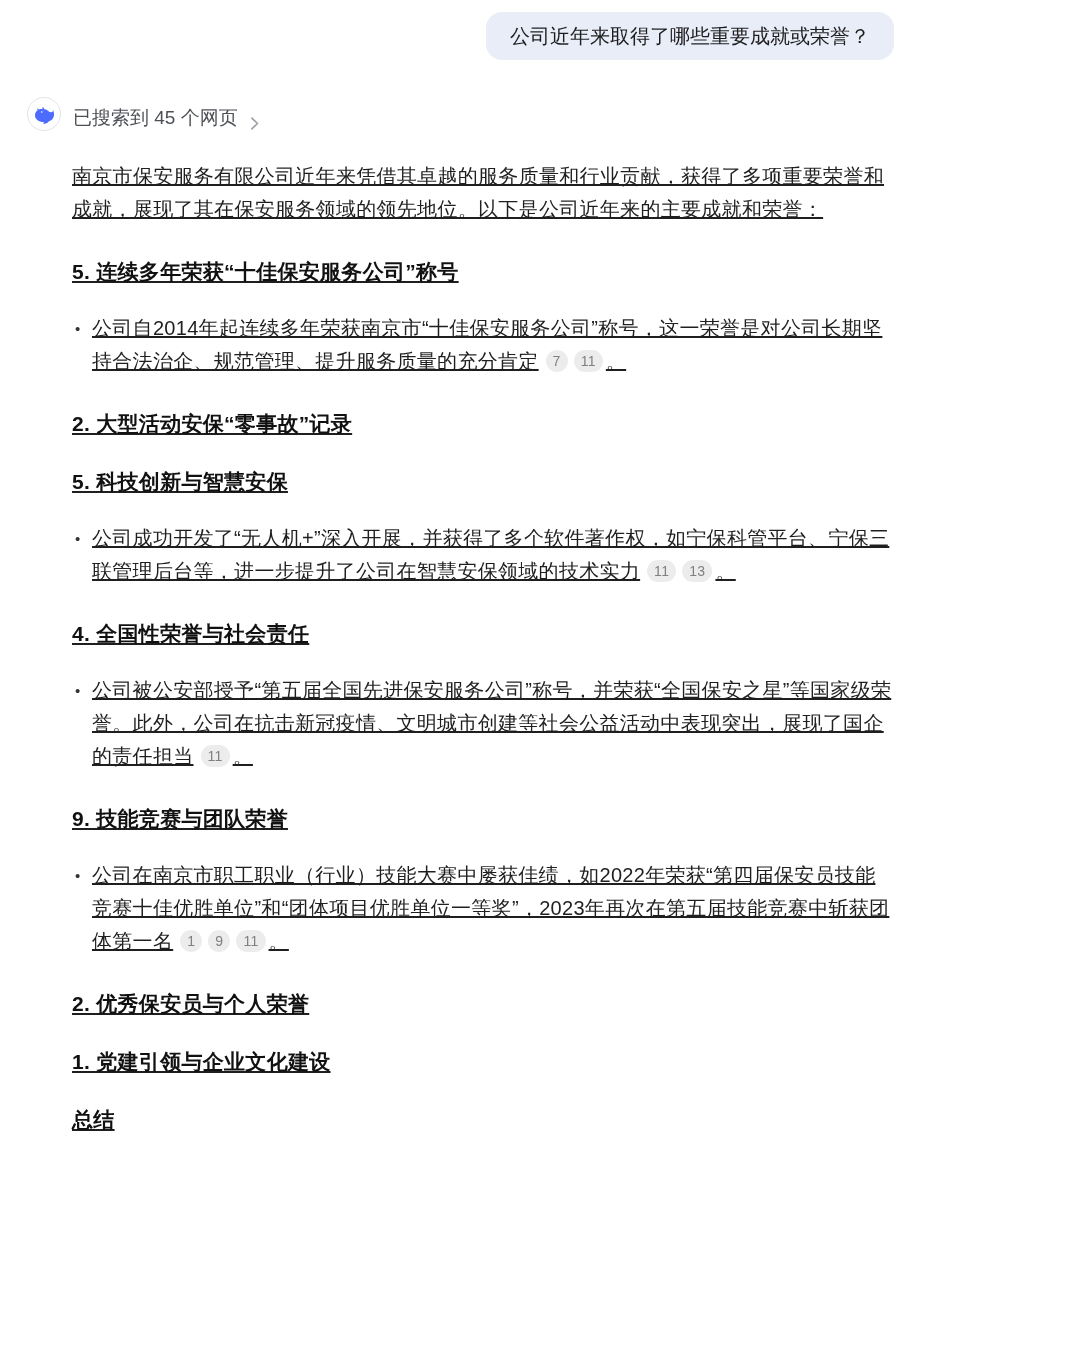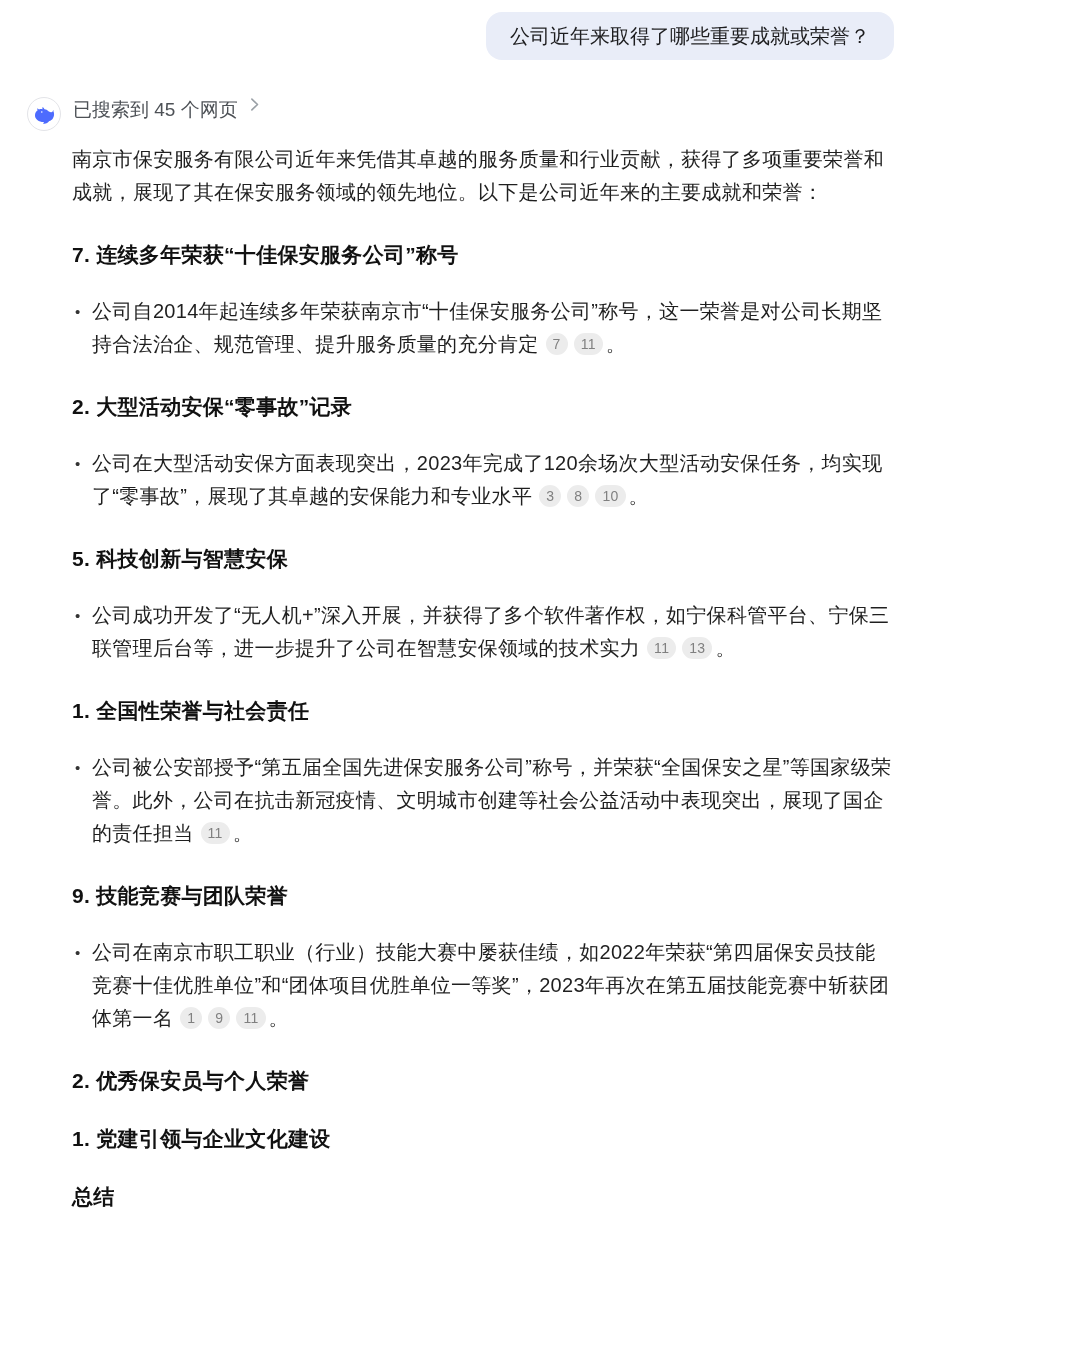--- a/index.html
+++ b/index.html
@@ -13,31 +13,31 @@
 
   
   .user-row { display:flex; justify-content:flex-end; padding-right:22px; }
   .user-bubble {
     background:#E9EDF8; border-radius:16px;
     padding:11px 24px; font-size:20px; line-height:26px; color:#1d1d1f;
     max-width:760px;
   }
 
   
-  .asst-head { display:flex; align-items:flex-start; margin:37px 0 0 27px; cursor:pointer; }
+  .asst-head { display:flex; align-items:flex-end; margin:37px 0 0 27px; cursor:pointer; }
   .avatar {
     width:34px; height:34px; border-radius:50%;
     border:1px solid #e3e4e8; background:#fff;
     display:flex; align-items:center; justify-content:center; flex:0 0 auto;
   }
   .search-status { margin-left:12px; font-size:19px; color:#4d5156; }
   .chev { margin-left:9px; display:flex; align-items:center; }
 
   
-  .content { margin:12px 22px 0 72px; font-size:20px; line-height:33px; }
+  .content { margin:29px 22px 0 72px; font-size:20px; line-height:33px;text-decoration:underline; }
   .content p.intro { letter-spacing:0.3px; }
   h3.sec { font-size:21px; line-height:25px; font-weight:700; color:#111; margin:33px 0 28px; letter-spacing:0.3px; }
   .bullet { position:relative; padding-left:20px; letter-spacing:0.3px; }
   .bullet::before { content:"•"; position:absolute; left:3px; top:0; font-size:15px; color:#333; }
 
   .cite {
     display:inline-block; background:#ECECEC; color:#808080;
     border-radius:11px; min-width:22px; text-align:center;
     height:22px; line-height:22px; font-size:14px; padding:0 7px;
     margin:0 3px; vertical-align:2px; cursor:pointer;
@@ -66,27 +66,26 @@
     <span class="chev">
       <svg width="15" height="15" viewBox="0 0 16 16">
         <path d="M5.2 2.2l6 5.8-6 5.8" fill="none" stroke="#9AA0A6" stroke-width="1.7" stroke-linecap="round" stroke-linejoin="round"></path>
       </svg>
     </span>
   </div>
 
   <div class="content">
     <p class="intro">南京市保安服务有限公司近年来凭借其卓越的服务质量和行业贡献，获得了多项重要荣誉和成就，展现了其在保安服务领域的领先地位。以下是公司近年来的主要成就和荣誉：</p>
     <div id="sections">
-        <h3 class="sec">7. 连续多年荣获“十佳保安服务公司”称号</h3>
+        <h3 class="sec">5. 连续多年荣获“十佳保安服务公司”称号</h3>
         <p class="bullet"><span>公司自2014年起连续多年荣获南京市“十佳保安服务公司”称号，这一荣誉是对公司长期坚持合法治企、规范管理、提升服务质量的充分肯定</span><span class="cites"><span class="cite">7</span><span class="cite">11</span></span><span>。</span></p>
         <h3 class="sec">2. 大型活动安保“零事故”记录</h3>
-        <p class="bullet"><span>公司在大型活动安保方面表现突出，2023年完成了120余场次大型活动安保任务，均实现了“零事故”，展现了其卓越的安保能力和专业水平</span><span class="cites"><span class="cite">3</span><span class="cite">8</span><span class="cite">10</span></span><span>。</span></p>
         <h3 class="sec">5. 科技创新与智慧安保</h3>
         <p class="bullet"><span>公司成功开发了“无人机+”深入开展，并获得了多个软件著作权，如宁保科管平台、宁保三联管理后台等，进一步提升了公司在智慧安保领域的技术实力</span><span class="cites"><span class="cite">11</span><span class="cite">13</span></span><span>。</span></p>
-        <h3 class="sec">1. 全国性荣誉与社会责任</h3>
+        <h3 class="sec">4. 全国性荣誉与社会责任</h3>
         <p class="bullet"><span>公司被公安部授予“第五届全国先进保安服务公司”称号，并荣获“全国保安之星”等国家级荣誉。此外，公司在抗击新冠疫情、文明城市创建等社会公益活动中表现突出，展现了国企的责任担当</span><span class="cites"><span class="cite">11</span></span><span>。</span></p>
         <h3 class="sec">9. 技能竞赛与团队荣誉</h3>
         <p class="bullet"><span>公司在南京市职工职业（行业）技能大赛中屡获佳绩，如2022年荣获“第四届保安员技能竞赛十佳优胜单位”和“团体项目优胜单位一等奖”，2023年再次在第五届技能竞赛中斩获团体第一名</span><span class="cites"><span class="cite">1</span><span class="cite">9</span><span class="cite">11</span></span><span>。</span></p>
         <h3 class="sec">2. 优秀保安员与个人荣誉</h3>
         <h3 class="sec">1. 党建引领与企业文化建设</h3>
       </div>
 
     <h3 class="sec">总结</h3>
 
   </div>

